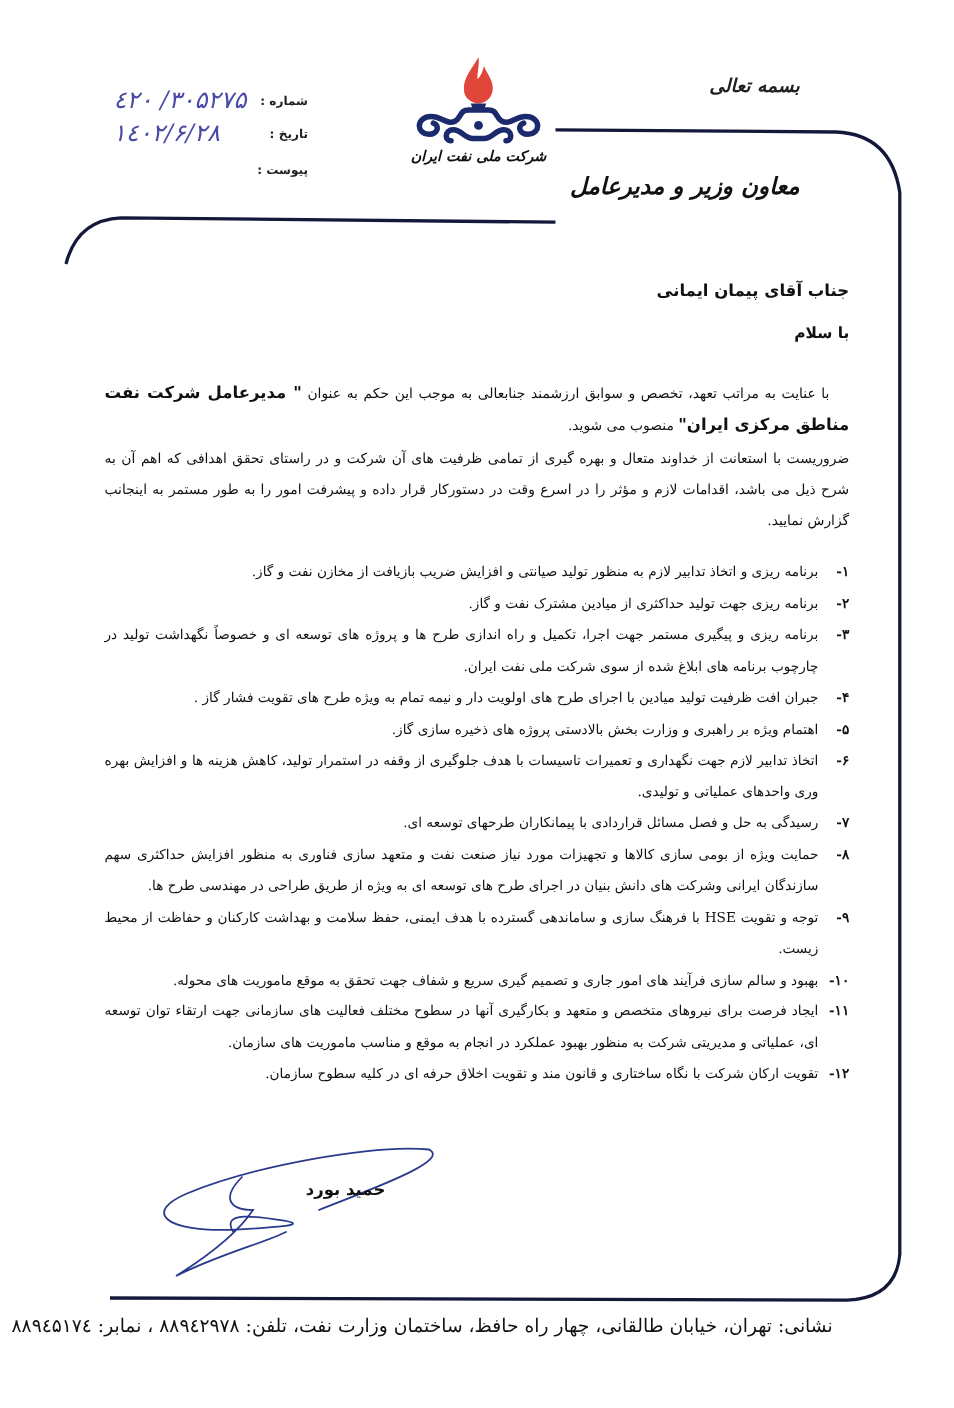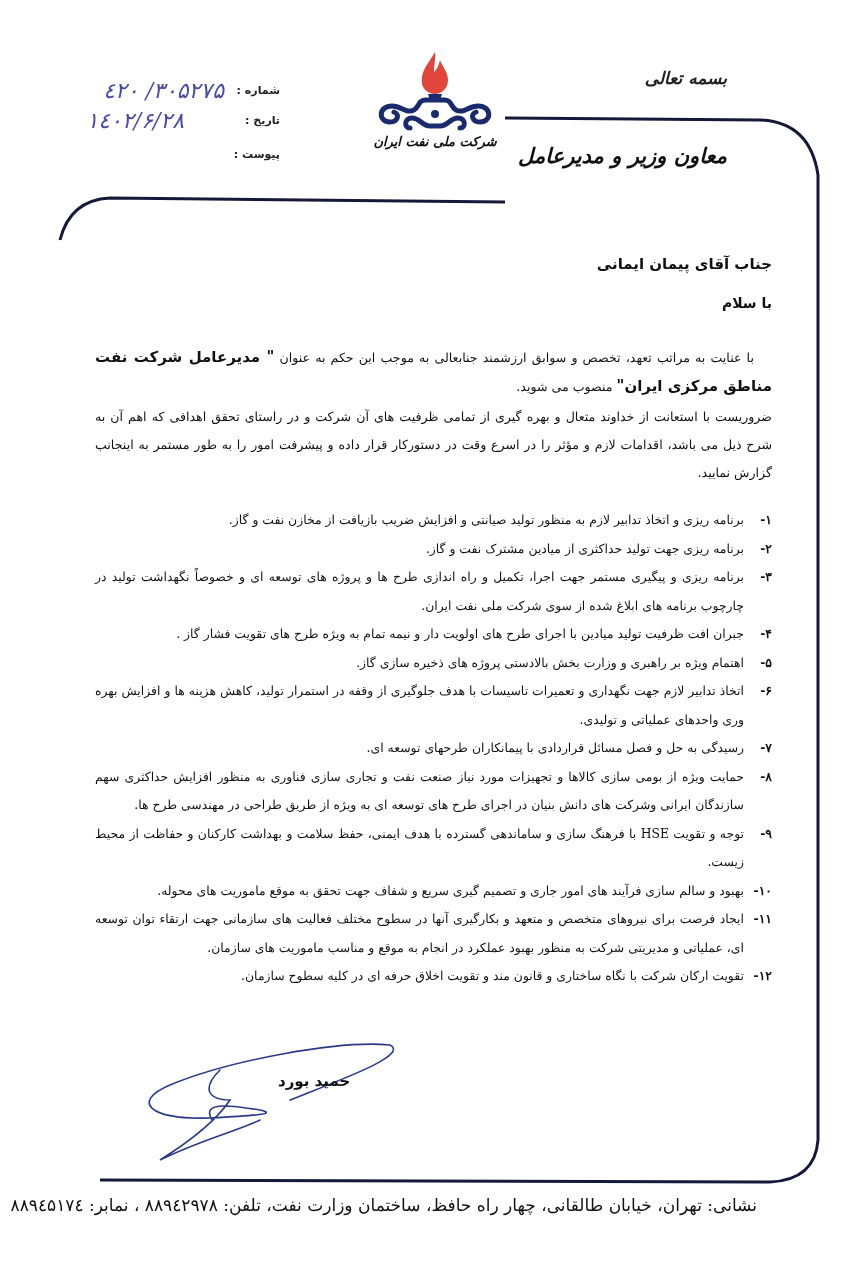--- a/index.html
+++ b/index.html
@@ -3,21 +3,21 @@
 <meta charset="utf-8">
 <style>
   html, body { margin:0; padding:0; background:#ffffff; }
   body { width:867px; height:1280px; position:relative; overflow:hidden;
          font-family:"DejaVu Sans", sans-serif; color:#111; }
   .abs { position:absolute; }
   .rtl { direction:rtl; text-align:left; }
 
   
   .besmeh { right:140px; top:68px; font-family:"DejaVu Serif", serif; font-style:italic; font-weight:bold; font-size:17px; color:#222; }
-  .office { right:140px; top:143px; font-family:"DejaVu Serif", serif; font-style:italic; font-weight:bold; font-size:21px; color:#111; }
+  .office { right:140px; top:156px; font-family:"DejaVu Serif", serif; font-style:italic; font-weight:bold; font-size:21px; color:#111; }
 
   .meta { left:40px; top:78px; width:240px; }
   .meta-row { position:absolute; display:flex; align-items:center; direction:rtl; }
   .meta-label { font-size:11px; font-weight:bold; color:#222; width:50px; text-align:right; }
   .meta-val { font-family:"DejaVu Serif", serif; font-style:italic; font-size:22px; color:#4a4aa8; letter-spacing:1px; }
 
   .logo { left:370px; top:50px; width:130px; height:110px; }
   .logo-text { position:absolute; left:0; top:84px; width:130px; text-align:center; font-family:"DejaVu Serif", serif; font-style:italic; font-weight:bold; font-size:13px; color:#111; direction:rtl; }
 
   
@@ -54,21 +54,21 @@
 <div class="abs besmeh rtl">بسمه تعالی</div>
 <div class="abs office rtl">معاون وزیر و مدیرعامل</div>
 
 <div class="abs meta">
   <div class="meta-row" style="right:0; top:0;">
     <span class="meta-label">شماره :</span>
     <span class="meta-val" style="margin-right:6px;">۳۰۵۲۷۵/ ٤٢٠</span>
   </div>
   <div class="meta-row" style="right:0; top:30px;">
     <span class="meta-label">تاریخ :</span>
-    <span class="meta-val" style="margin-right:46px;">۱٤۰۲/۶/۲۸</span>
+    <span class="meta-val" style="margin-right:30px;">۱٤۰۲/۶/۲۸</span>
   </div>
   <div class="meta-row" style="right:0; top:70px;">
     <span class="meta-label">پیوست :</span>
   </div>
 </div>
 
 <div class="abs logo">
   <svg width="130" height="85" viewBox="0 0 130 85">
 
     <path d="M65 2 C58 14 50 22 52 34 C54 42 62 44 65 44 C70 44 78 40 78 30 C78 22 72 16 70 10 C68 18 66 20 64 22 C64 14 66 8 65 2 Z" fill="#e0473a"></path>
@@ -117,21 +117,21 @@
     <div class="item">
         <span class="item-num">۶-</span>
         <span class="item-text">اتخاذ تدابیر لازم جهت نگهداری و تعمیرات تاسیسات با هدف جلوگیری از وقفه در استمرار تولید، کاهش هزینه ها و افزایش بهره وری واحدهای عملیاتی و تولیدی.</span>
       </div>
     <div class="item">
         <span class="item-num">۷-</span>
         <span class="item-text">رسیدگی به حل و فصل مسائل قراردادی با پیمانکاران طرحهای توسعه ای.</span>
       </div>
     <div class="item">
         <span class="item-num">۸-</span>
-        <span class="item-text">حمایت ویژه از بومی سازی کالاها و تجهیزات مورد نیاز صنعت نفت و تجاری سازی فناوری به منظور افزایش حداکثری سهم سازندگان ایرانی وشرکت های دانش بنیان در اجرای طرح های توسعه ای به ویژه از طریق طراحی در مهندسی طرح ها.</span>
+        <span class="item-text">حمایت ویژه از بومی سازی کالاها و تجهیزات مورد نیاز صنعت نفت و متعهد سازی فناوری به منظور افزایش حداکثری سهم سازندگان ایرانی وشرکت های دانش بنیان در اجرای طرح های توسعه ای به ویژه از طریق طراحی در مهندسی طرح ها.</span>
       </div>
     <div class="item">
         <span class="item-num">۹-</span>
         <span class="item-text">توجه و تقویت HSE با فرهنگ سازی و ساماندهی گسترده با هدف ایمنی، حفظ سلامت و بهداشت کارکنان و حفاظت از محیط زیست.</span>
       </div>
     <div class="item">
         <span class="item-num">۱۰-</span>
         <span class="item-text">بهبود و سالم سازی فرآیند های امور جاری و تصمیم گیری سریع و شفاف جهت تحقق به موقع ماموریت های محوله.</span>
       </div>
     <div class="item">

